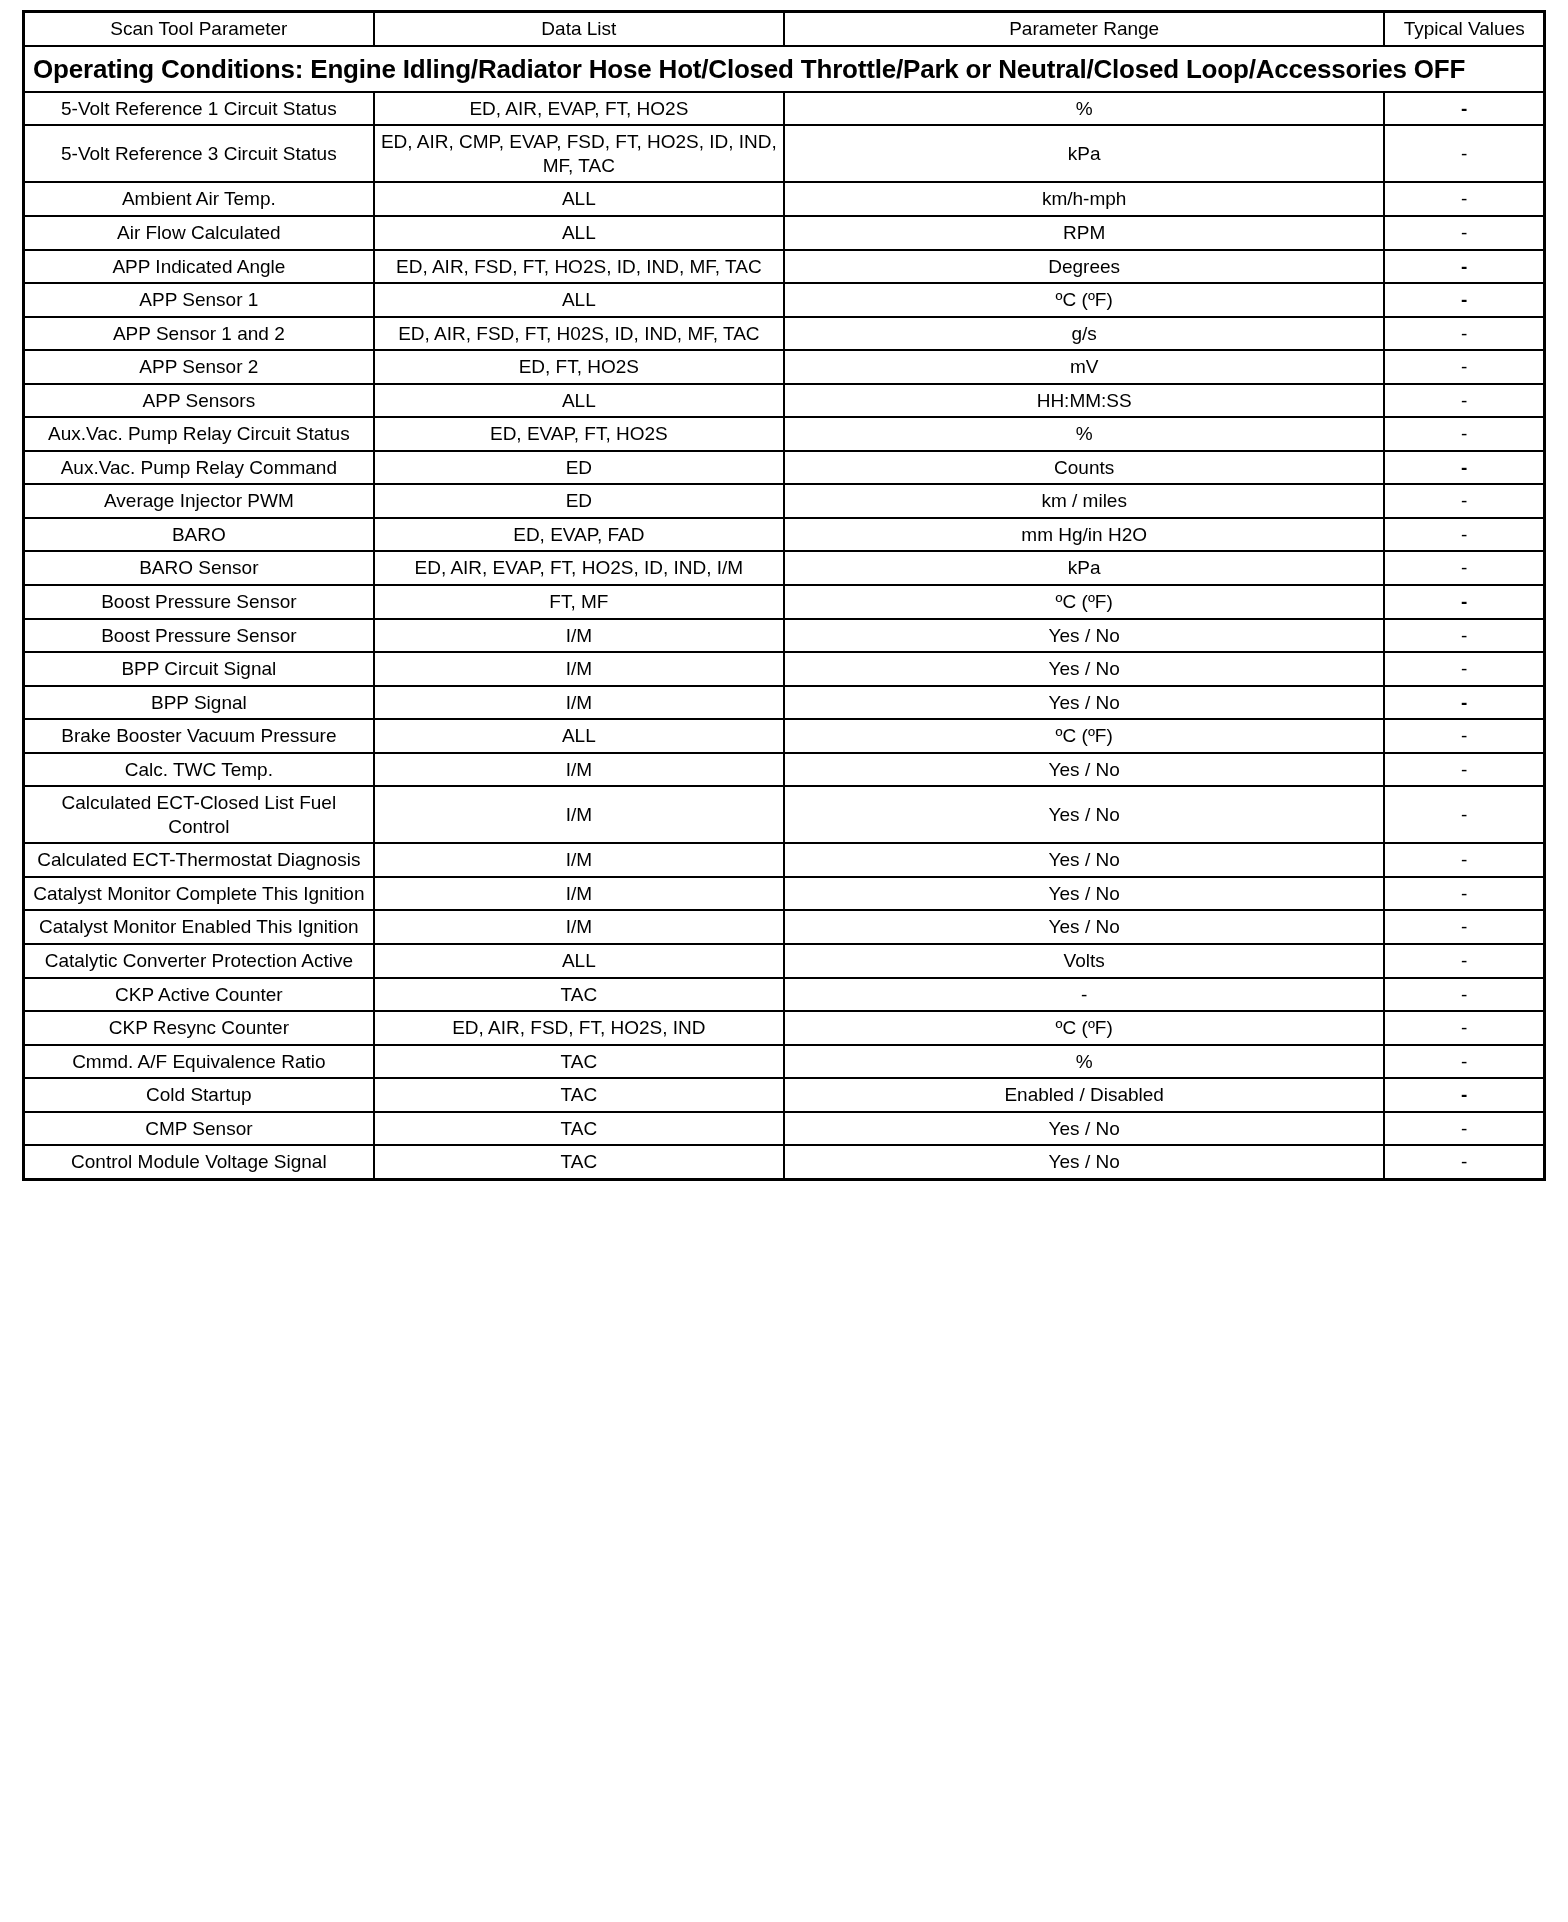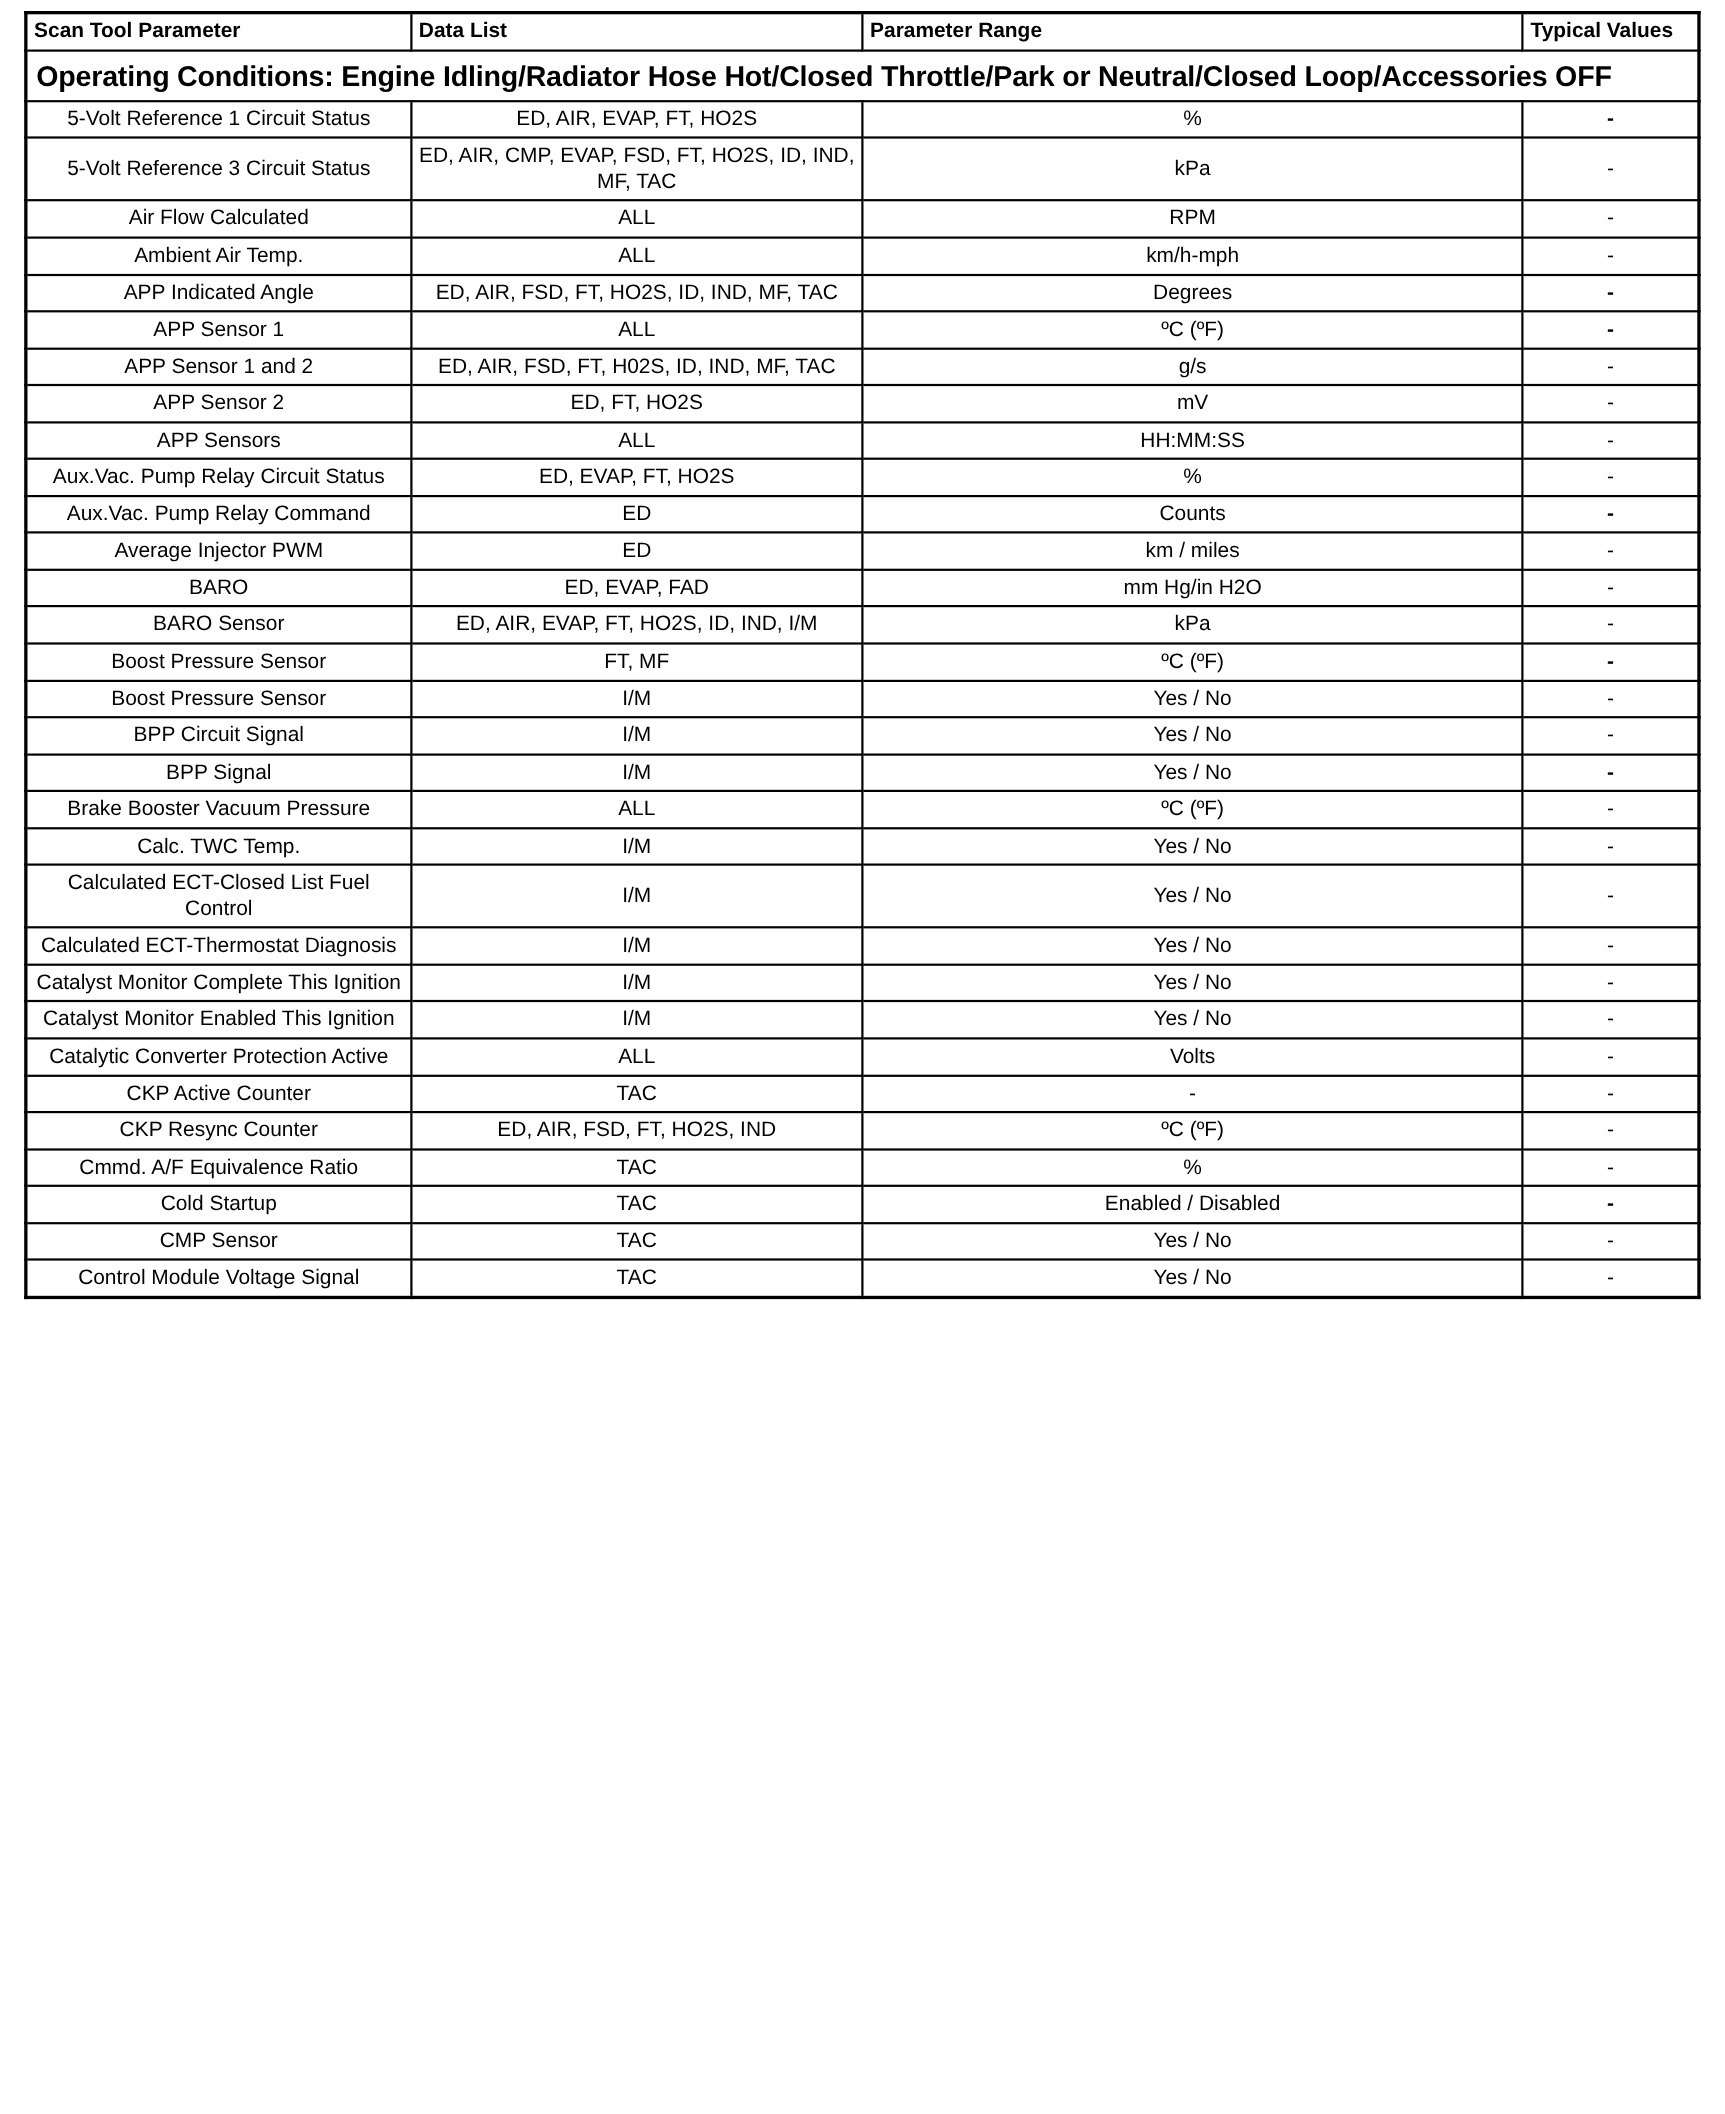--- a/index.html
+++ b/index.html
@@ -31,22 +31,22 @@
 
   table.scan-table th,
   table.scan-table td {
     border: 2px solid #000;
     padding: 4px 6px;
     font-size: 19px;
     line-height: 1.24;
     vertical-align: middle;
   }
   thead th {
-    text-align: left;
-    font-weight: bold;
+    text-align: center;
+    font-weight: normal;
     font-size: 21px;
     padding: 10px 6px;
   }
   tr.section-row td {
     font-weight: bold;
     font-size: 26px;
     text-align: left;
     padding: 6px 8px;
     letter-spacing: -0.2px;
   }
@@ -95,29 +95,29 @@
           <td class="range">%</td>
           <td class="typ bold">-</td>
         </tr>
         <tr>
           <td class="param two-line">5-Volt Reference 3 Circuit Status</td>
           <td class="list">ED, AIR, CMP, EVAP, FSD, FT, HO2S, ID, IND, MF, TAC</td>
           <td class="range">kPa</td>
           <td class="typ">-</td>
         </tr>
         <tr>
+          <td class="param two-line">Ambient Air Temp.</td>
+          <td class="list">ALL</td>
+          <td class="range">km/h-mph</td>
+          <td class="typ">-</td>
+        </tr>
+        <tr>
           <td class="param two-line">Air Flow Calculated</td>
           <td class="list">ALL</td>
           <td class="range">RPM</td>
-          <td class="typ">-</td>
-        </tr>
-        <tr>
-          <td class="param two-line">Ambient Air Temp.</td>
-          <td class="list">ALL</td>
-          <td class="range">km/h-mph</td>
           <td class="typ">-</td>
         </tr>
         <tr>
           <td class="param two-line">APP Indicated Angle</td>
           <td class="list">ED, AIR, FSD, FT, HO2S, ID, IND, MF, TAC</td>
           <td class="range">Degrees</td>
           <td class="typ bold">-</td>
         </tr>
         <tr>
           <td class="param two-line">APP Sensor 1</td>

